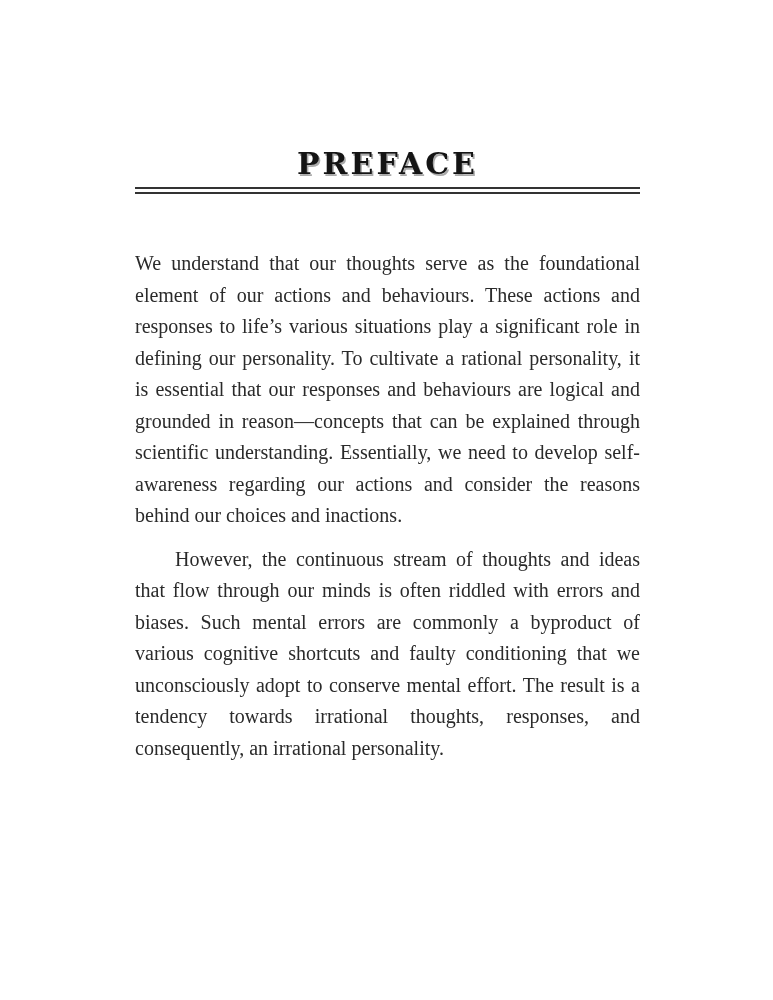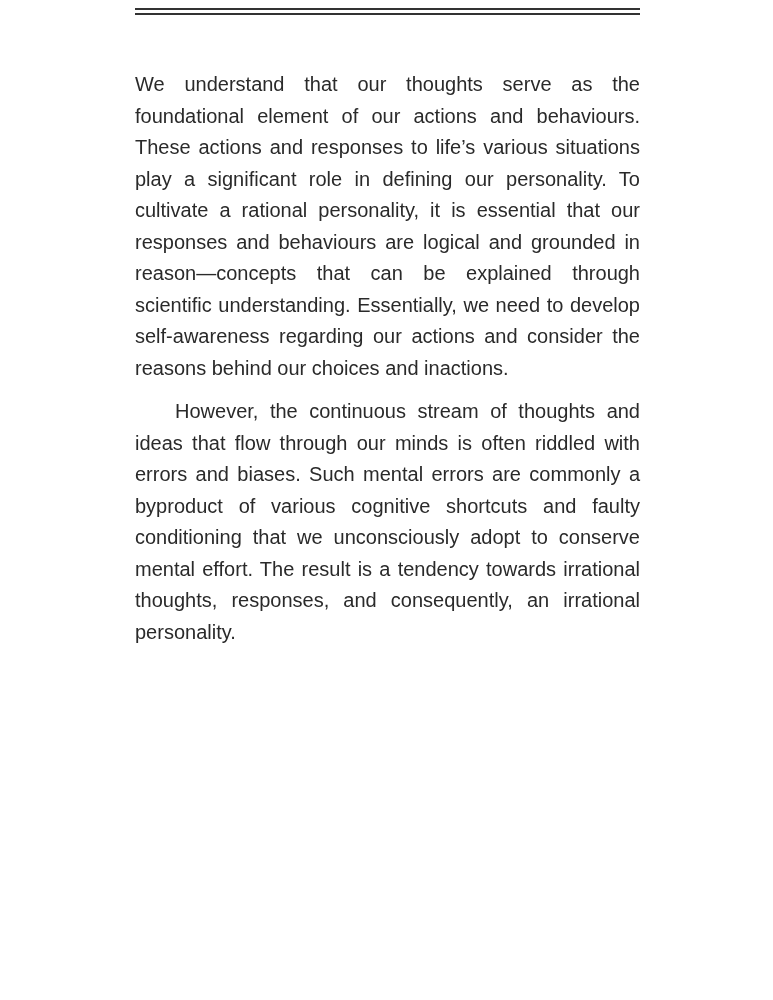--- a/index.html
+++ b/index.html
@@ -32,35 +32,36 @@
     text-shadow: 1.5px 1.5px 0 var(--heading-shadow-color, #aaaaaa);
   }
   .double-rule {
     margin-top: 8px;
     height: 3px;
     border-top: 2px solid var(--rule-color, #333333);
     border-bottom: 2px solid var(--rule-color, #333333);
   }
   .body-para {
     margin: 0 0 12px 0;
-    font-family: Liberation Sans, sans-serif;
+    font-family: Liberation Serif, serif;
     font-size: 20px;
     line-height: 31.5px;
     text-align: justify;
     color: var(--text-color, #2a2a2a);
   }
   .body-para.first {
     margin-top: 54px;
   }
   .body-para.indented {
     text-indent: 40px;
   }
 </style>
 </head>
 <body>
 
 <div class="page">
   <div class="content">
+    <h1 class="chapter-title">PREFACE</h1>
     <div class="double-rule"></div>
     <p class="body-para first">We understand that our thoughts serve as the foundational element of our actions and behaviours. These actions and responses to life’s various situations play a significant role in defining our personality. To cultivate a rational personality, it is essential that our responses and behaviours are logical and grounded in reason—concepts that can be explained through scientific understanding. Essentially, we need to develop self-awareness regarding our actions and consider the reasons behind our choices and inactions.</p>
     <p class="body-para indented">However, the continuous stream of thoughts and ideas that flow through our minds is often riddled with errors and biases. Such mental errors are commonly a byproduct of various cognitive shortcuts and faulty conditioning that we unconsciously adopt to conserve mental effort. The result is a tendency towards irrational thoughts, responses, and consequently, an irrational personality.</p>
   </div>
 </div>
 
 </body></html>

